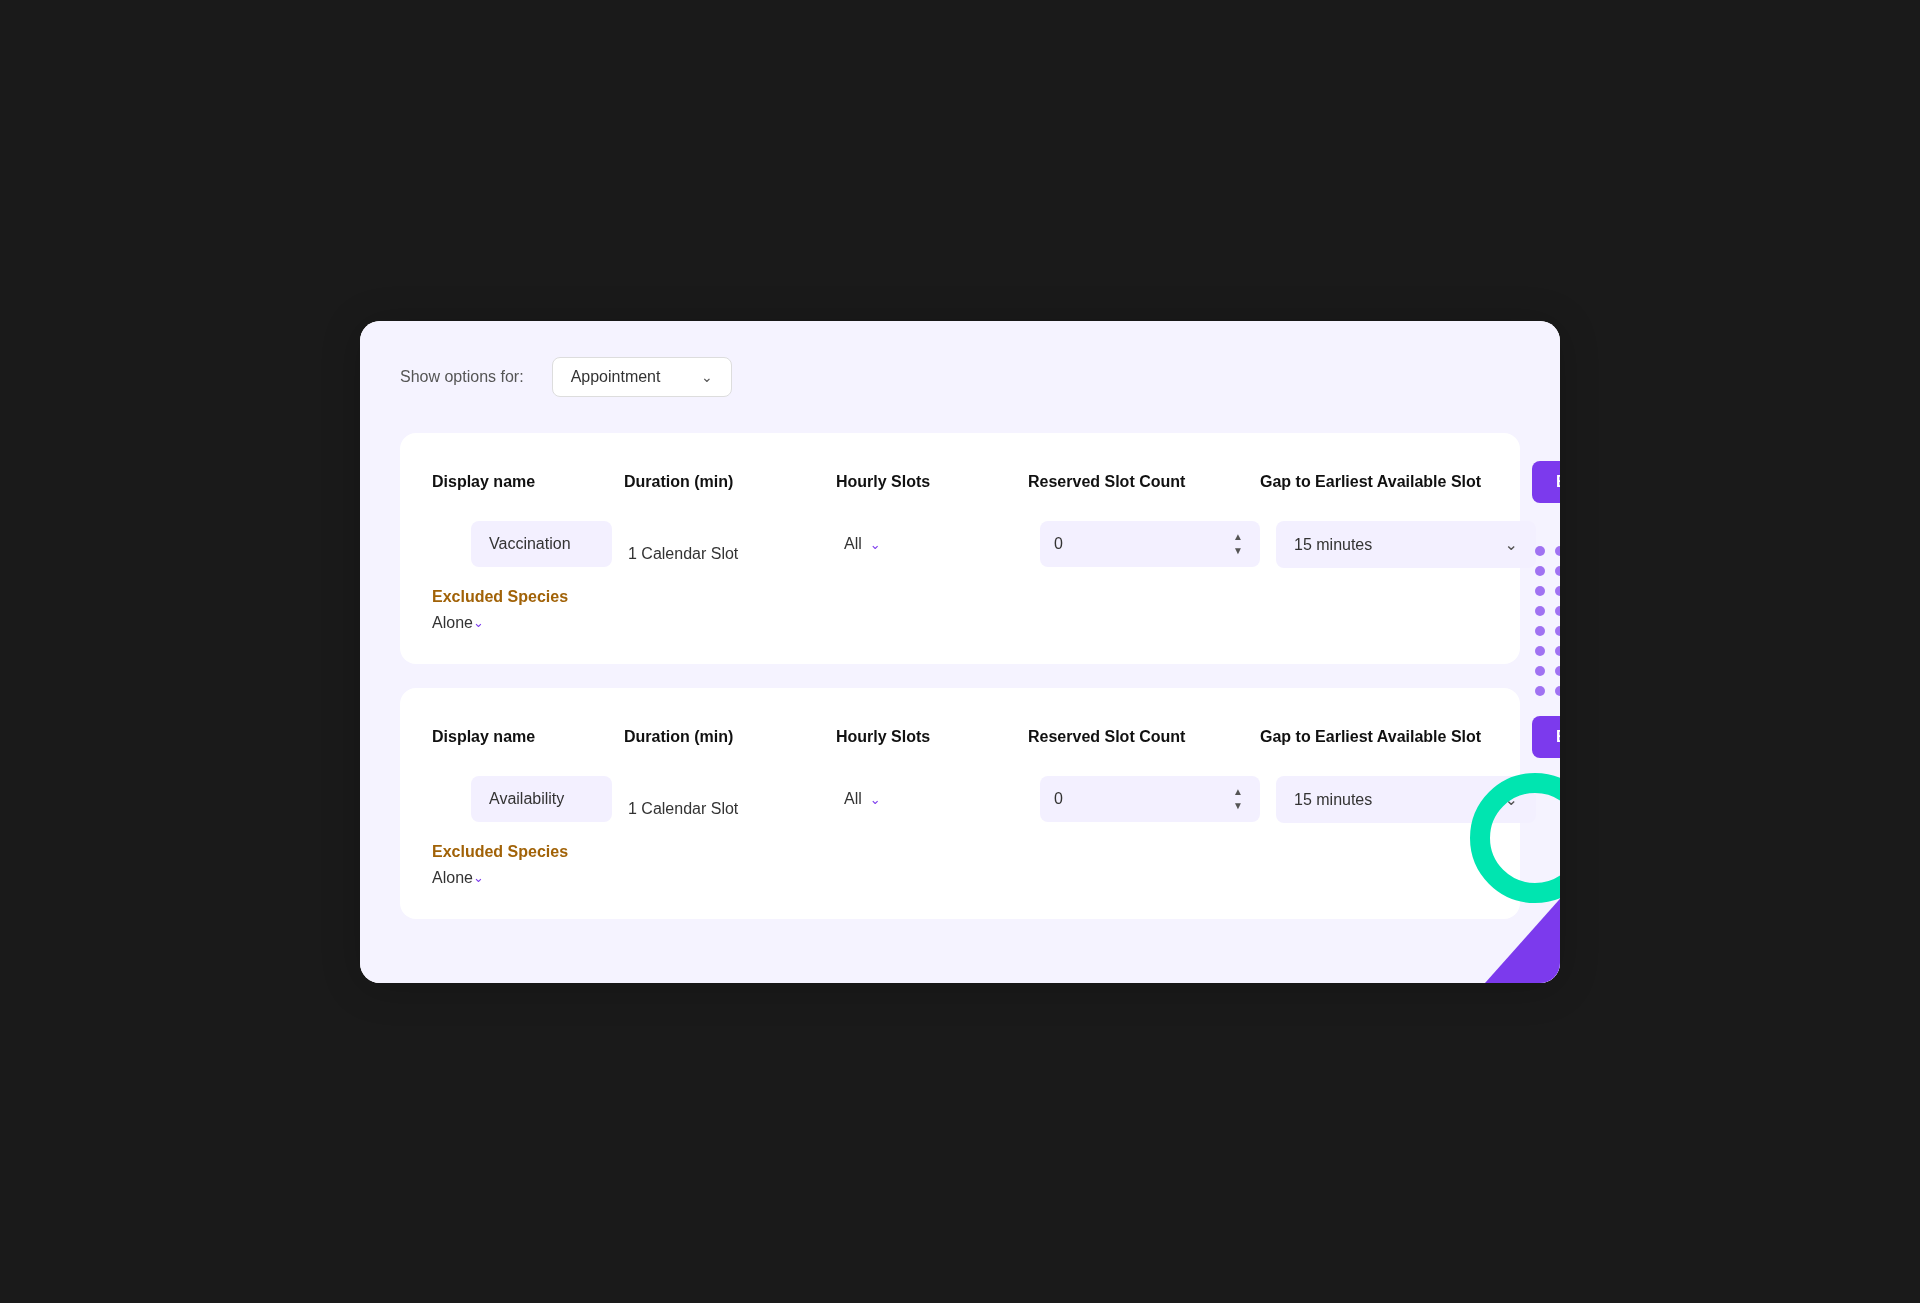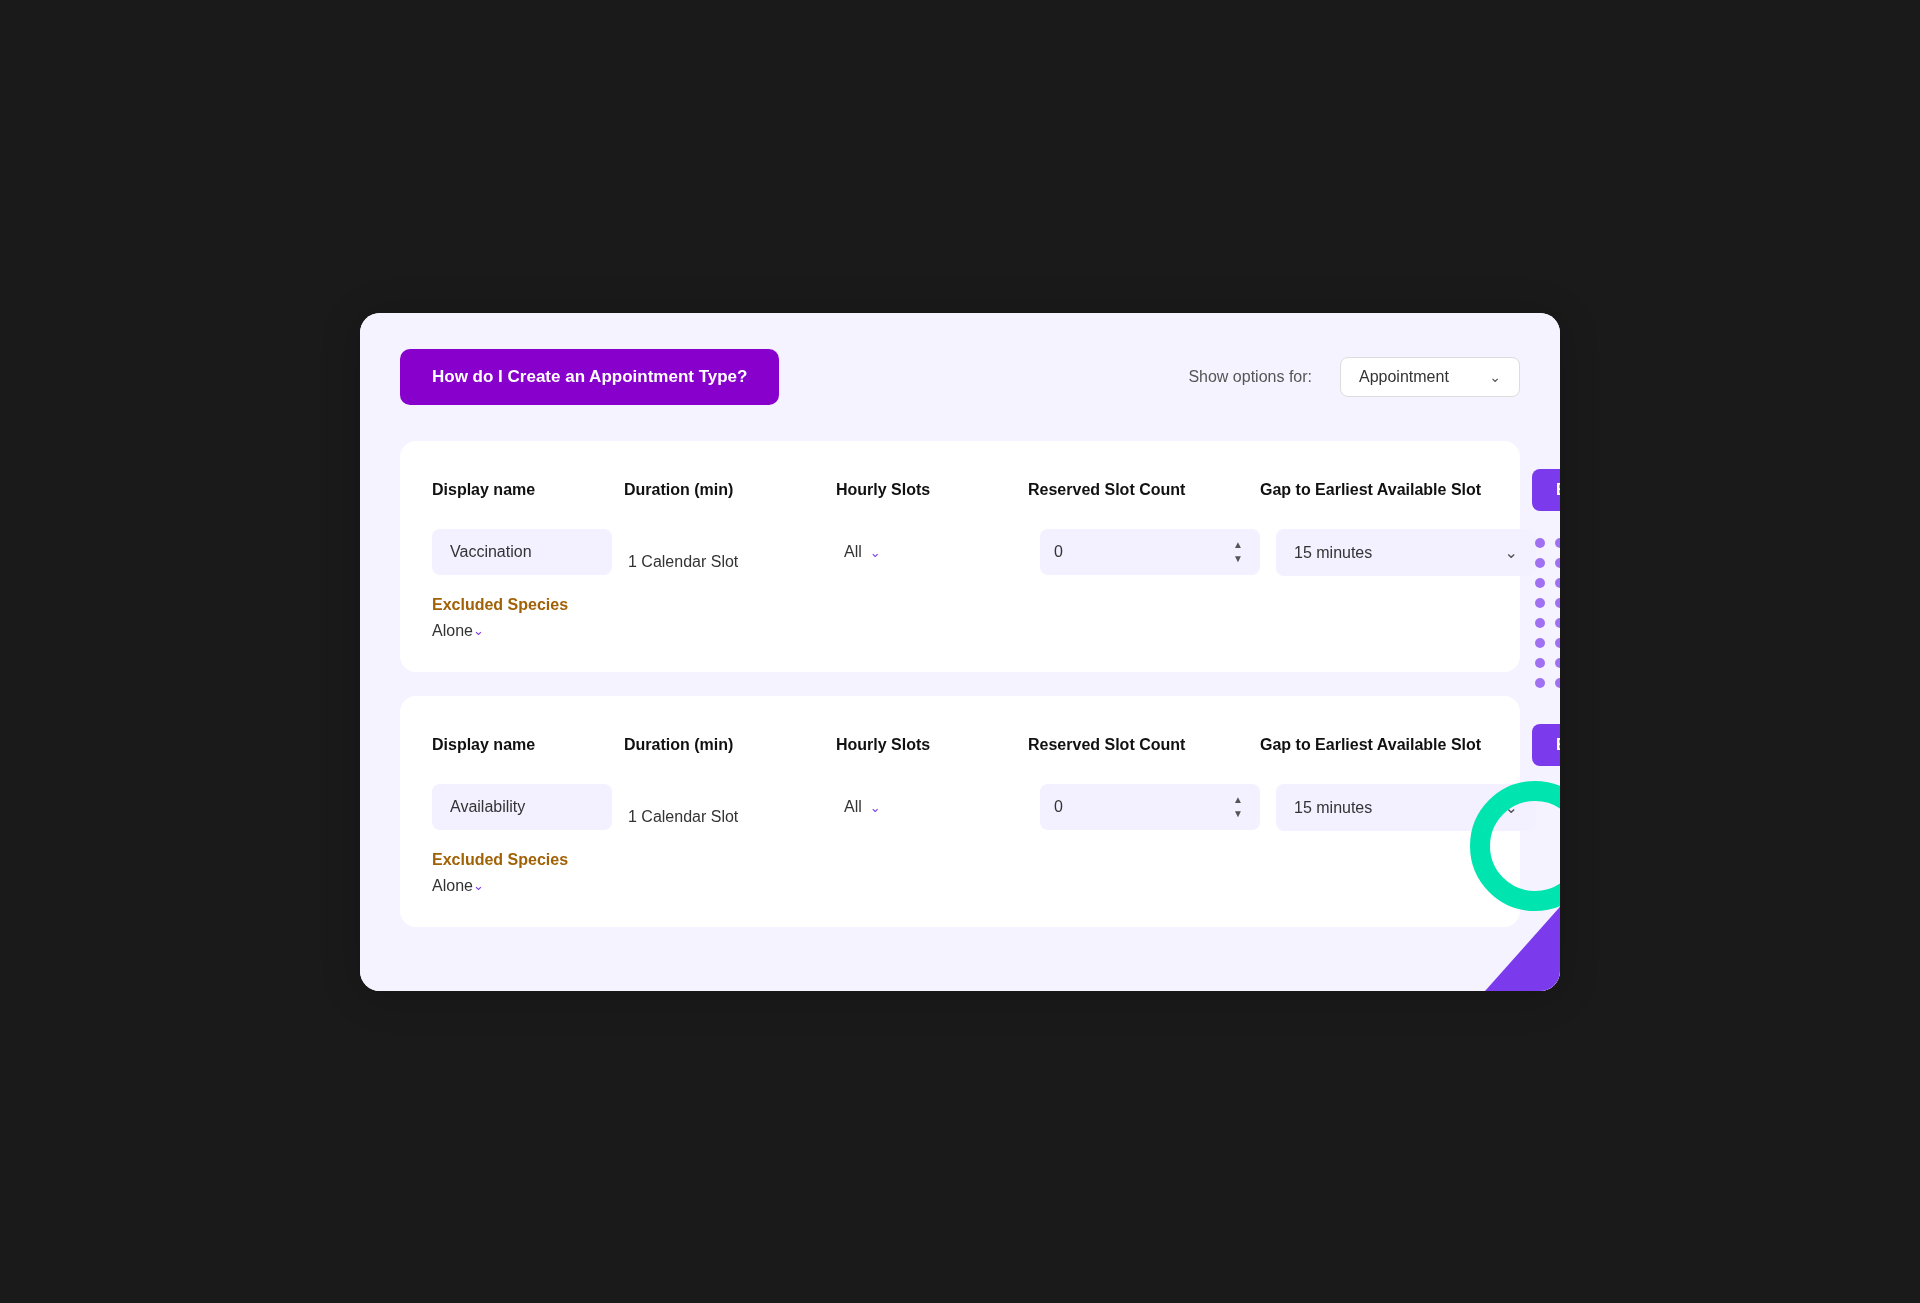--- a/index.html
+++ b/index.html
@@ -121,20 +121,21 @@
       align-items: center;
       margin-bottom: 20px;
     }
     .field-box {
       background: #f3f0ff;
       border: none;
       border-radius: 8px;
       padding: 14px 18px;
       font-size: 16px;
       color: #333;
+      margin-left: 39px;
     }
     .field-text {
       font-size: 16px;
       color: #333;
       margin-top: 20px;
     }
     .slots-dropdown {
       background: #fff;
       border: none;
       border-radius: 0;
@@ -217,21 +218,20 @@
 </head>
 <body>
 
 <div class="outer-wrapper">
   <div class="card">
 
 
     <div class="card-body">
 
       <div class="top-bar">
-        <button class="create-btn">How do I Create an Appointment Type?</button>
         <div class="show-options">
           <span class="show-options-label">Show options for:</span>
           <div class="dropdown-select">
             <span>Appointment</span>
             <span class="chevron">⌄</span>
           </div>
         </div>
       </div>
 
       <div class="section">

